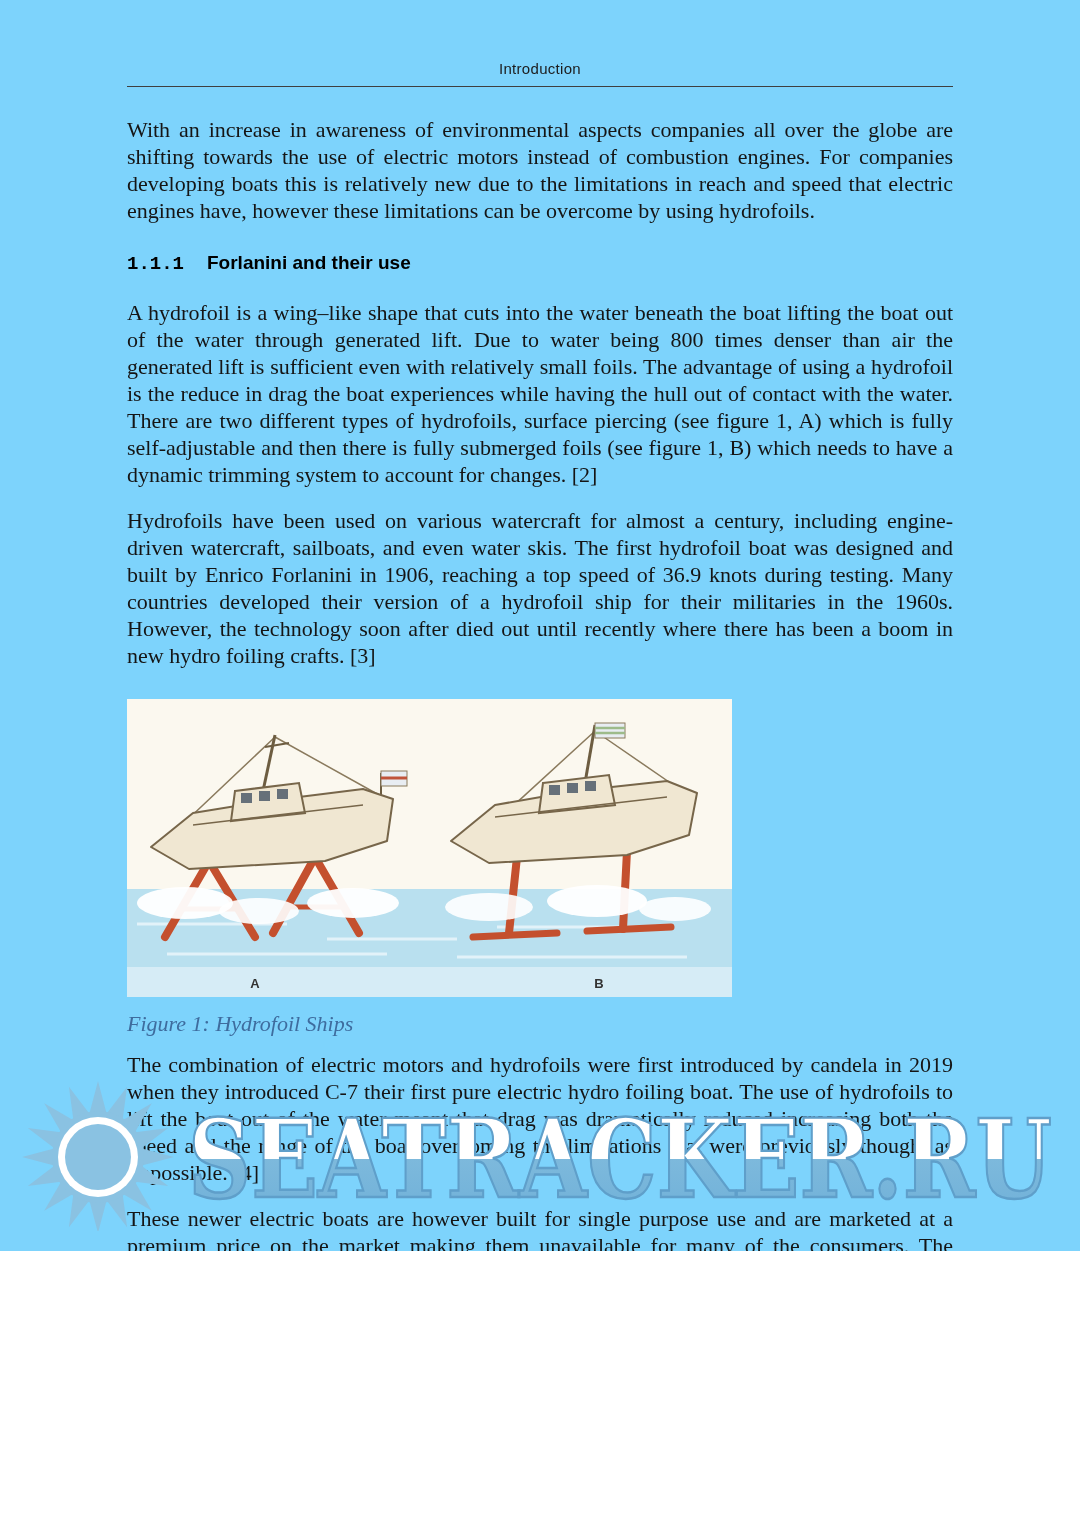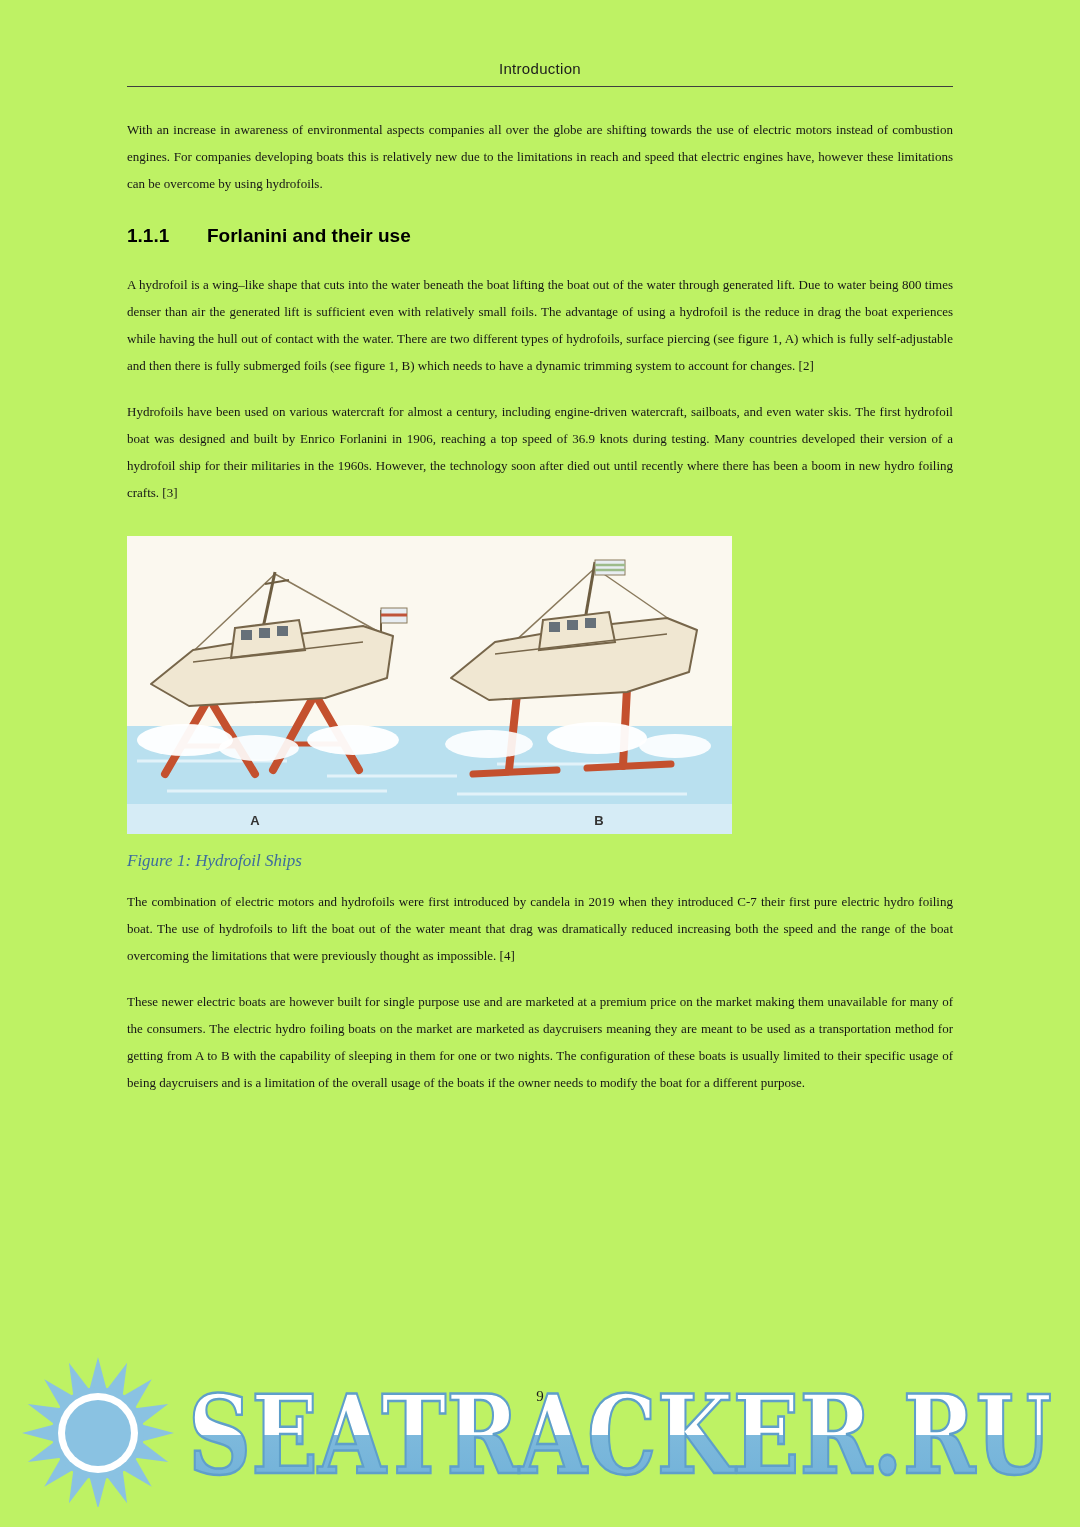--- a/index.html
+++ b/index.html
@@ -1,53 +1,53 @@
 <!DOCTYPE html>
 <html><head>
 <meta charset="utf-8">
 <style>
   html,body { margin:0; padding:0; background:#ffffff; }
   .page {
     position:relative;
-    width:1080px; height:1527px;
-    background:#bef264;
+    width:1080px; height:1251px;
+    background:#7dd3fc;
     font-family:"Liberation Serif", serif;
     color:#151515;
     overflow:hidden;
   }
   .running-header {
     position:absolute; top:60px; left:127px; width:826px;
     text-align:center;
     font-family:"Liberation Sans", sans-serif;
     font-size:15px; letter-spacing:0.3px; color:#1c1c1c;
   }
   .header-rule {
     position:absolute; top:86px; left:127px; width:826px;
     border:none; border-top:1.6px solid #3f3f3f; margin:0;
   }
   .content {
     position:absolute; top:116px; left:127px; width:826px;
   }
   p.body-para {
-    font-size:13px; line-height:27px;
+    font-size:22px; line-height:27px;
     text-align:justify; margin:0 0 19px 0;
   }
   .section-heading {
     display:flex; align-items:baseline;
     font-family:"Liberation Sans", sans-serif;
     font-weight:bold; font-size:19px; color:#000;
     margin:28px 0 24px 0;
   }
-  .sec-num { width:80px; flex:0 0 auto; }
+  .sec-num { width:80px; flex:0 0 auto;font-family:Liberation Mono, monospace; }
   figure { margin:30px 0 14px 0; padding:0; }
   .fig-image { display:block; }
   figcaption {
     margin-top:14px;
     font-style:italic;
-    font-size:17px; line-height:26px;
+    font-size:22px; line-height:26px;
     color:#3e6c9e;
   }
   .page-number {
     position:absolute; top:1388px; left:0; width:100%;
     text-align:center; font-size:15px; color:#1a1a1a;
     z-index:3;
   }
   .watermark {
     position:absolute; left:10px; bottom:20px;
     width:1060px; height:152px; z-index:2;

